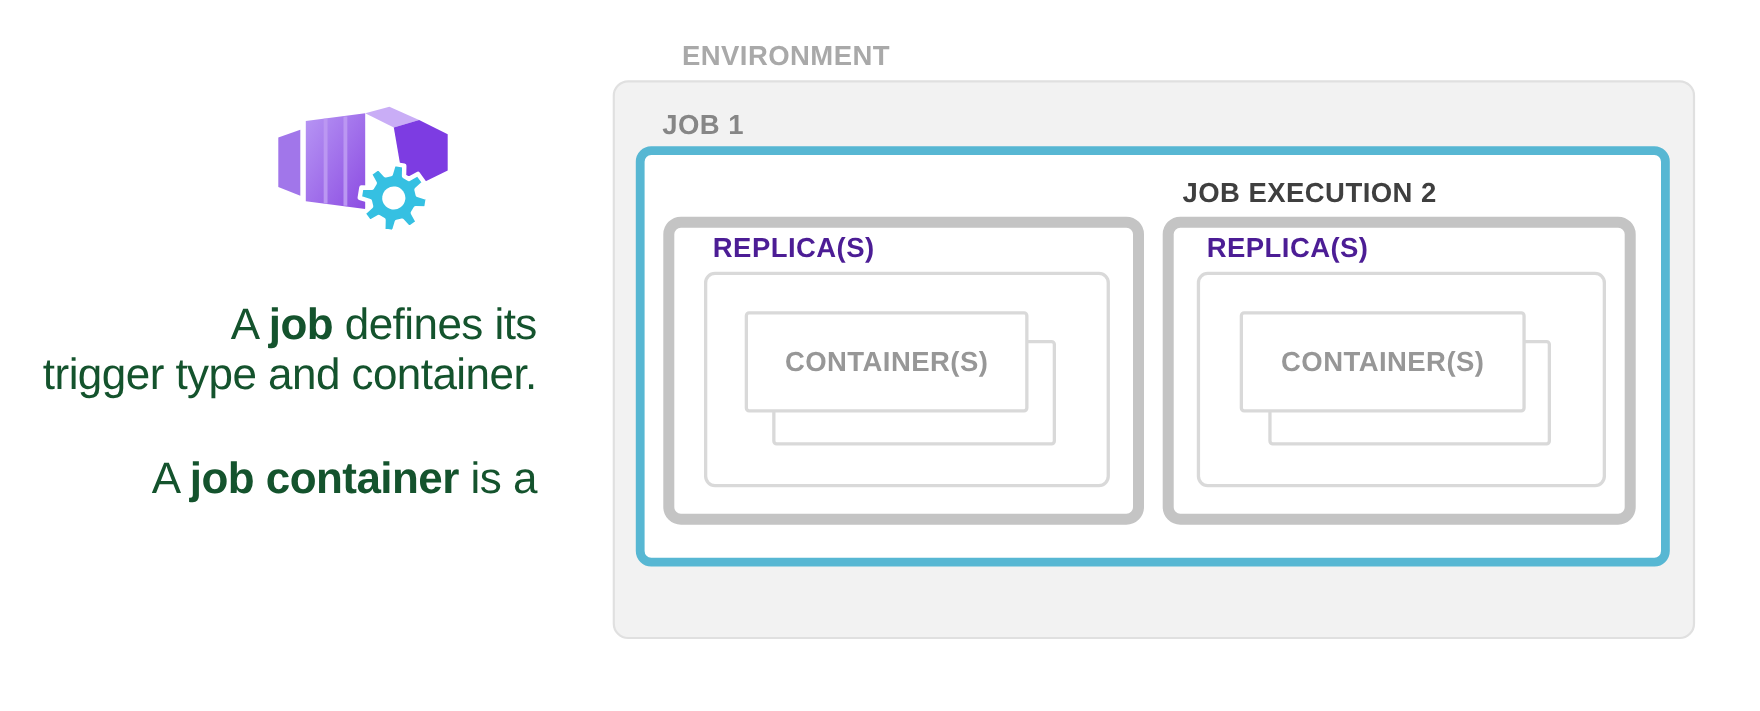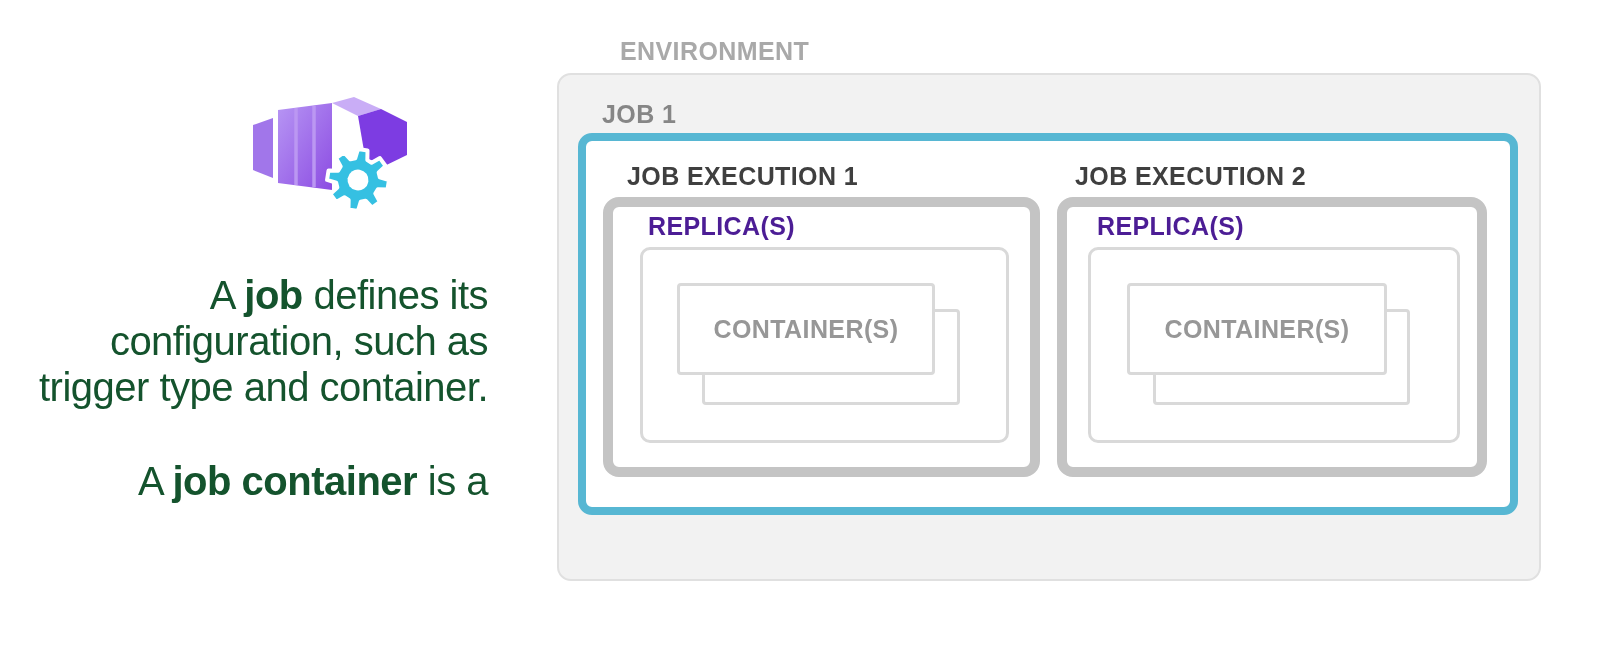--- a/index.html
+++ b/index.html
@@ -89,32 +89,30 @@
       <path fill="#35c0e2" stroke="#ffffff" stroke-width="4" stroke-linejoin="round" d="M21.1,-6.1 L30.6,-4.8 L30.6,4.8 L21.1,6.1 L19.2,10.7 L25.1,18.2 L18.2,25.1 L10.7,19.2
            L6.1,21.1 L4.8,30.6 L-4.8,30.6 L-6.1,21.1 L-10.7,19.2 L-18.2,25.1 L-25.1,18.2 L-19.2,10.7
            L-21.1,6.1 L-30.6,4.8 L-30.6,-4.8 L-21.1,-6.1 L-19.2,-10.7 L-25.1,-18.2 L-18.2,-25.1 L-10.7,-19.2
            L-6.1,-21.1 L-4.8,-30.6 L4.8,-30.6 L6.1,-21.1 L10.7,-19.2 L18.2,-25.1 L25.1,-18.2 L19.2,-10.7 Z"></path>
       <circle r="10.5" fill="#ffffff"></circle>
     </g>
   </svg>
 
   <div class="desc">
     <div class="line"><span>A </span><b>job</b><span> defines its</span></div>
-    <div class="line">configuration, such as</div>
     <div class="line">trigger type and container.</div>
     <div class="line para-gap"><span>A </span><b>job container</b><span> is a</span></div>
   </div>
 
   <div class="abs lbl lbl-env">ENVIRONMENT</div>
   <div class="abs env-box"></div>
   <div class="abs lbl lbl-job">JOB 1</div>
   <div class="abs teal-box"></div>
 
   <div class="exec-group" style="left:603px;width:437px;height:316px;">
-    <div class="lbl lbl-exec">JOB EXECUTION 1</div>
     <div class="replica-box" style="width:437px;height:280px;"></div>
     <div class="lbl lbl-replica">REPLICA(S)</div>
     <div class="inner-box" style="left:37px;top:85px;width:369px;height:196px;"></div>
     <div class="cbox back" style="left:99px;top:147px;width:258px;height:96px;"></div>
     <div class="cbox front" style="left:74px;top:121px;width:258px;height:92px;">
       <span class="lbl-container">CONTAINER(S)</span>
     </div>
   </div>
 
   <div class="exec-group" style="left:1057px;width:520px;height:316px;">

